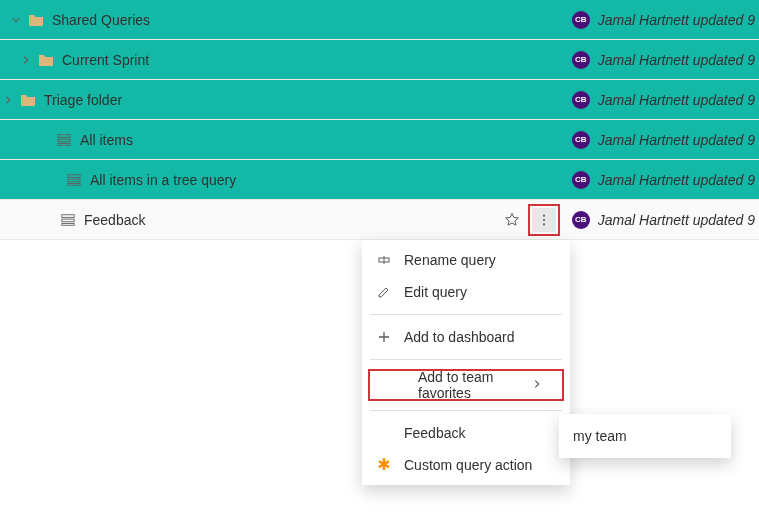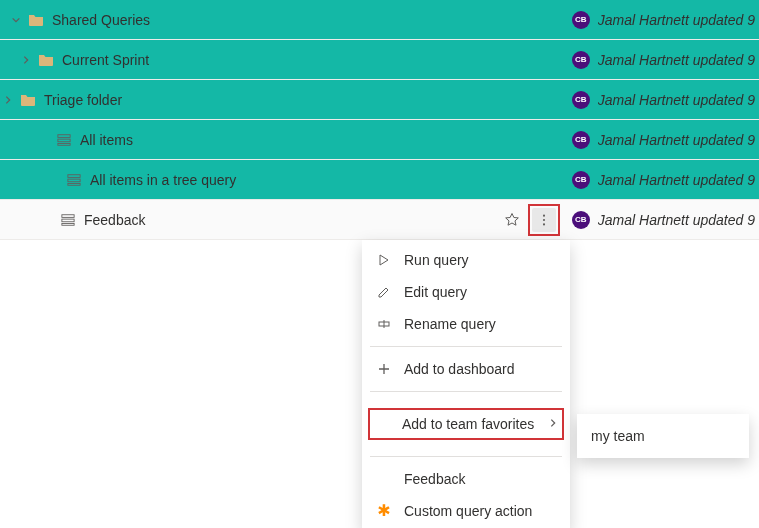--- a/index.html
+++ b/index.html
@@ -81,29 +81,29 @@
     cursor: pointer;
     position: relative;
   }
   .menu-icon { width: 16px; height: 16px; display:inline-flex; align-items:center; justify-content:center; margin-right: 12px; color: #605e5c; flex-shrink:0; }
   .menu-icon svg { width: 14px; height: 14px; }
   .menu-label { flex: 1; color: #323130; }
   .menu-divider { height: 1px; background: #e1dfdd; margin: 6px 8px; }
   .menu-chevron { color: #605e5c; font-size: 11px; }
   .menu-highlight {
     border: 2px solid #d13438;
-    margin: 16px 6px;
-    padding: 0 4px;
+    margin: 9px 6px;
+    padding: 0 20px;
   }
   .menu-item.no-icon .menu-icon { visibility: hidden; }
   .orange-star { color: #ff8c00; font-size: 16px; line-height: 1; }
 
   .submenu {
     position: absolute;
-    left: 577px;
+    left: 559px;
     top: 414px;
     width: 172px;
     background: #fff;
     box-shadow: 0 6px 16px rgba(0,0,0,0.18);
     padding: 6px 0;
     z-index: 11;
   }
   .submenu-item {
     height: 32px;
     display: flex;
@@ -243,41 +243,33 @@
       <span class="meta">Jamal Hartnett updated 9</span>
     </div>
   </div>
 
 </div>
 
 <div class="context-menu">
   <div class="menu-item">
     <span class="menu-icon">
       <svg viewBox="0 0 14 14">
-          <path d="M3 2v10l8-5z" fill="none" stroke="currentColor" stroke-width="1"></path>
+          <rect x="2" y="5" width="10" height="4" fill="none" stroke="currentColor"></rect>
+          <line x1="7" y1="3" x2="7" y2="11" stroke="currentColor"></line>
         </svg>
     </span>
-    <span class="menu-label">Run query</span>
+    <span class="menu-label">Rename query</span>
   </div>
   <div class="menu-item">
     <span class="menu-icon">
       <svg viewBox="0 0 14 14">
           <path d="M2 10l7-7 2 2-7 7H2v-2z" fill="none" stroke="currentColor" stroke-width="1"></path>
         </svg>
     </span>
     <span class="menu-label">Edit query</span>
-  </div>
-  <div class="menu-item">
-    <span class="menu-icon">
-      <svg viewBox="0 0 14 14">
-          <rect x="2" y="5" width="10" height="4" fill="none" stroke="currentColor"></rect>
-          <line x1="7" y1="3" x2="7" y2="11" stroke="currentColor"></line>
-        </svg>
-    </span>
-    <span class="menu-label">Rename query</span>
   </div>
   <div class="menu-divider"></div>
   <div class="menu-item">
     <span class="menu-icon">
       <svg viewBox="0 0 14 14">
           <path d="M7 2v10M2 7h10" stroke="currentColor" stroke-width="1.3"></path>
         </svg>
     </span>
     <span class="menu-label">Add to dashboard</span>
   </div>

